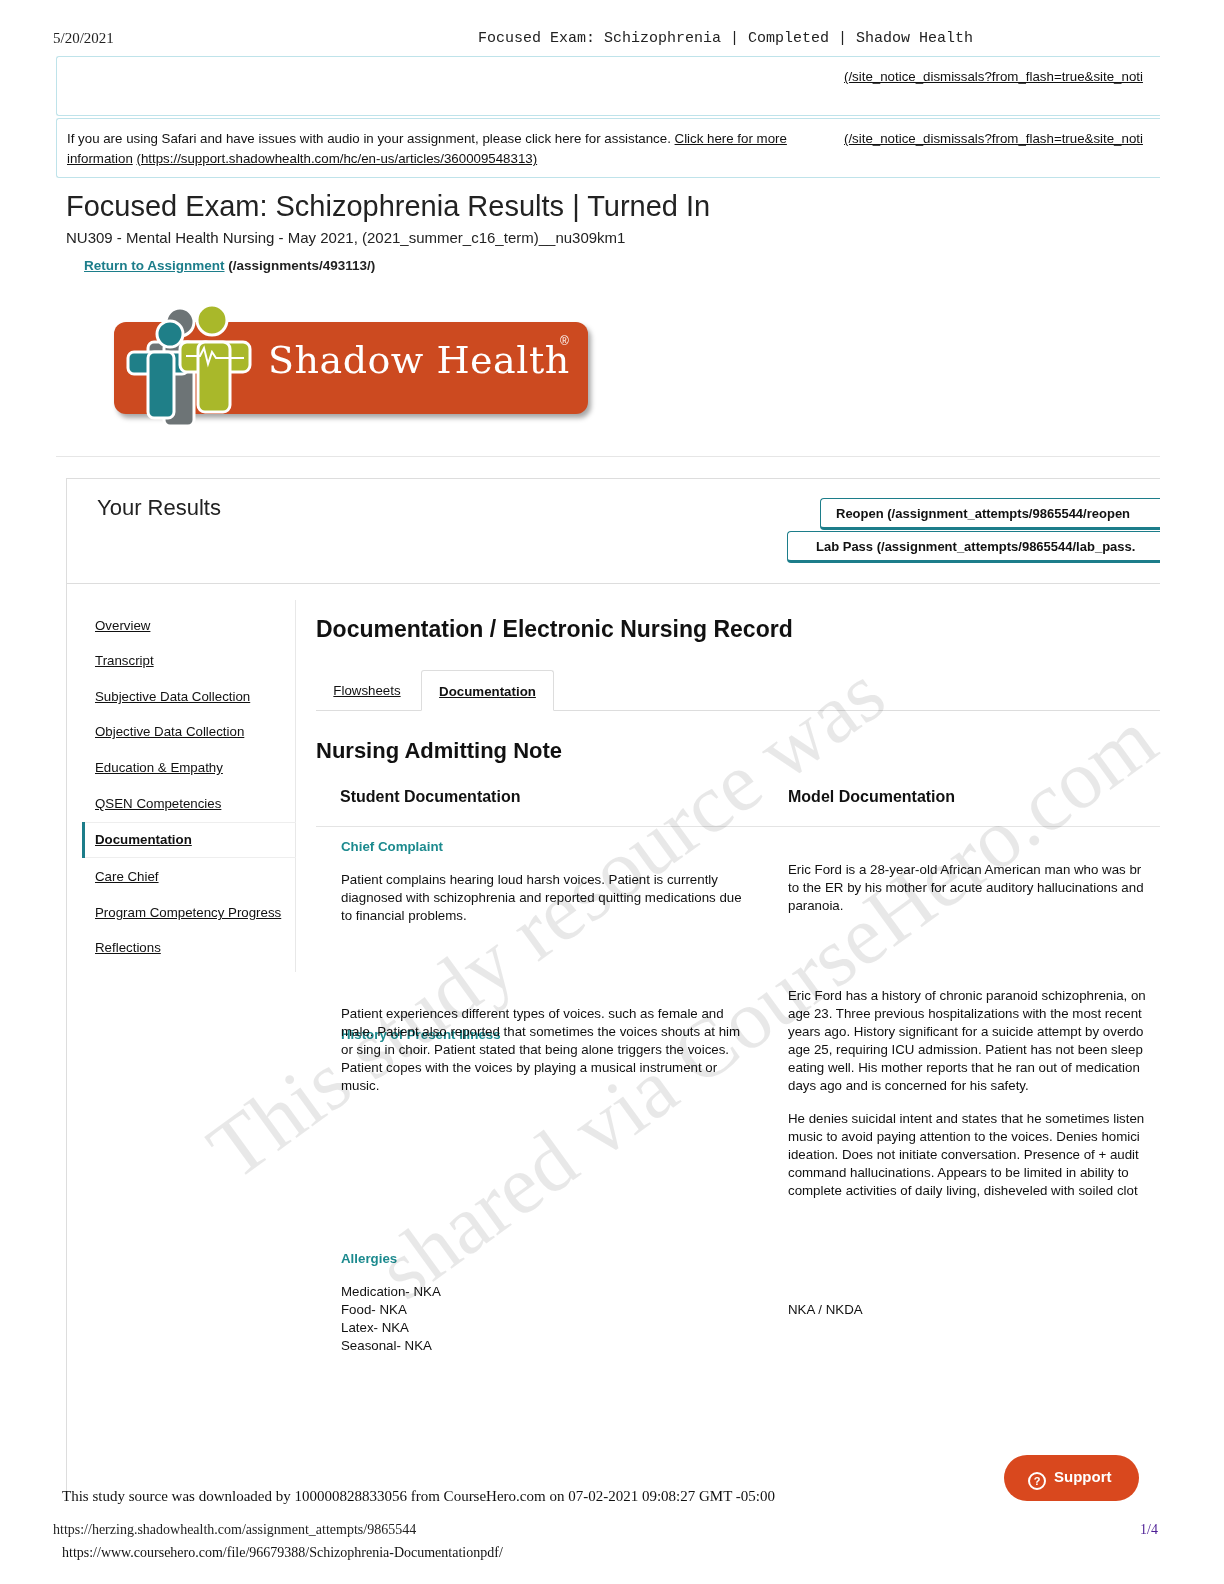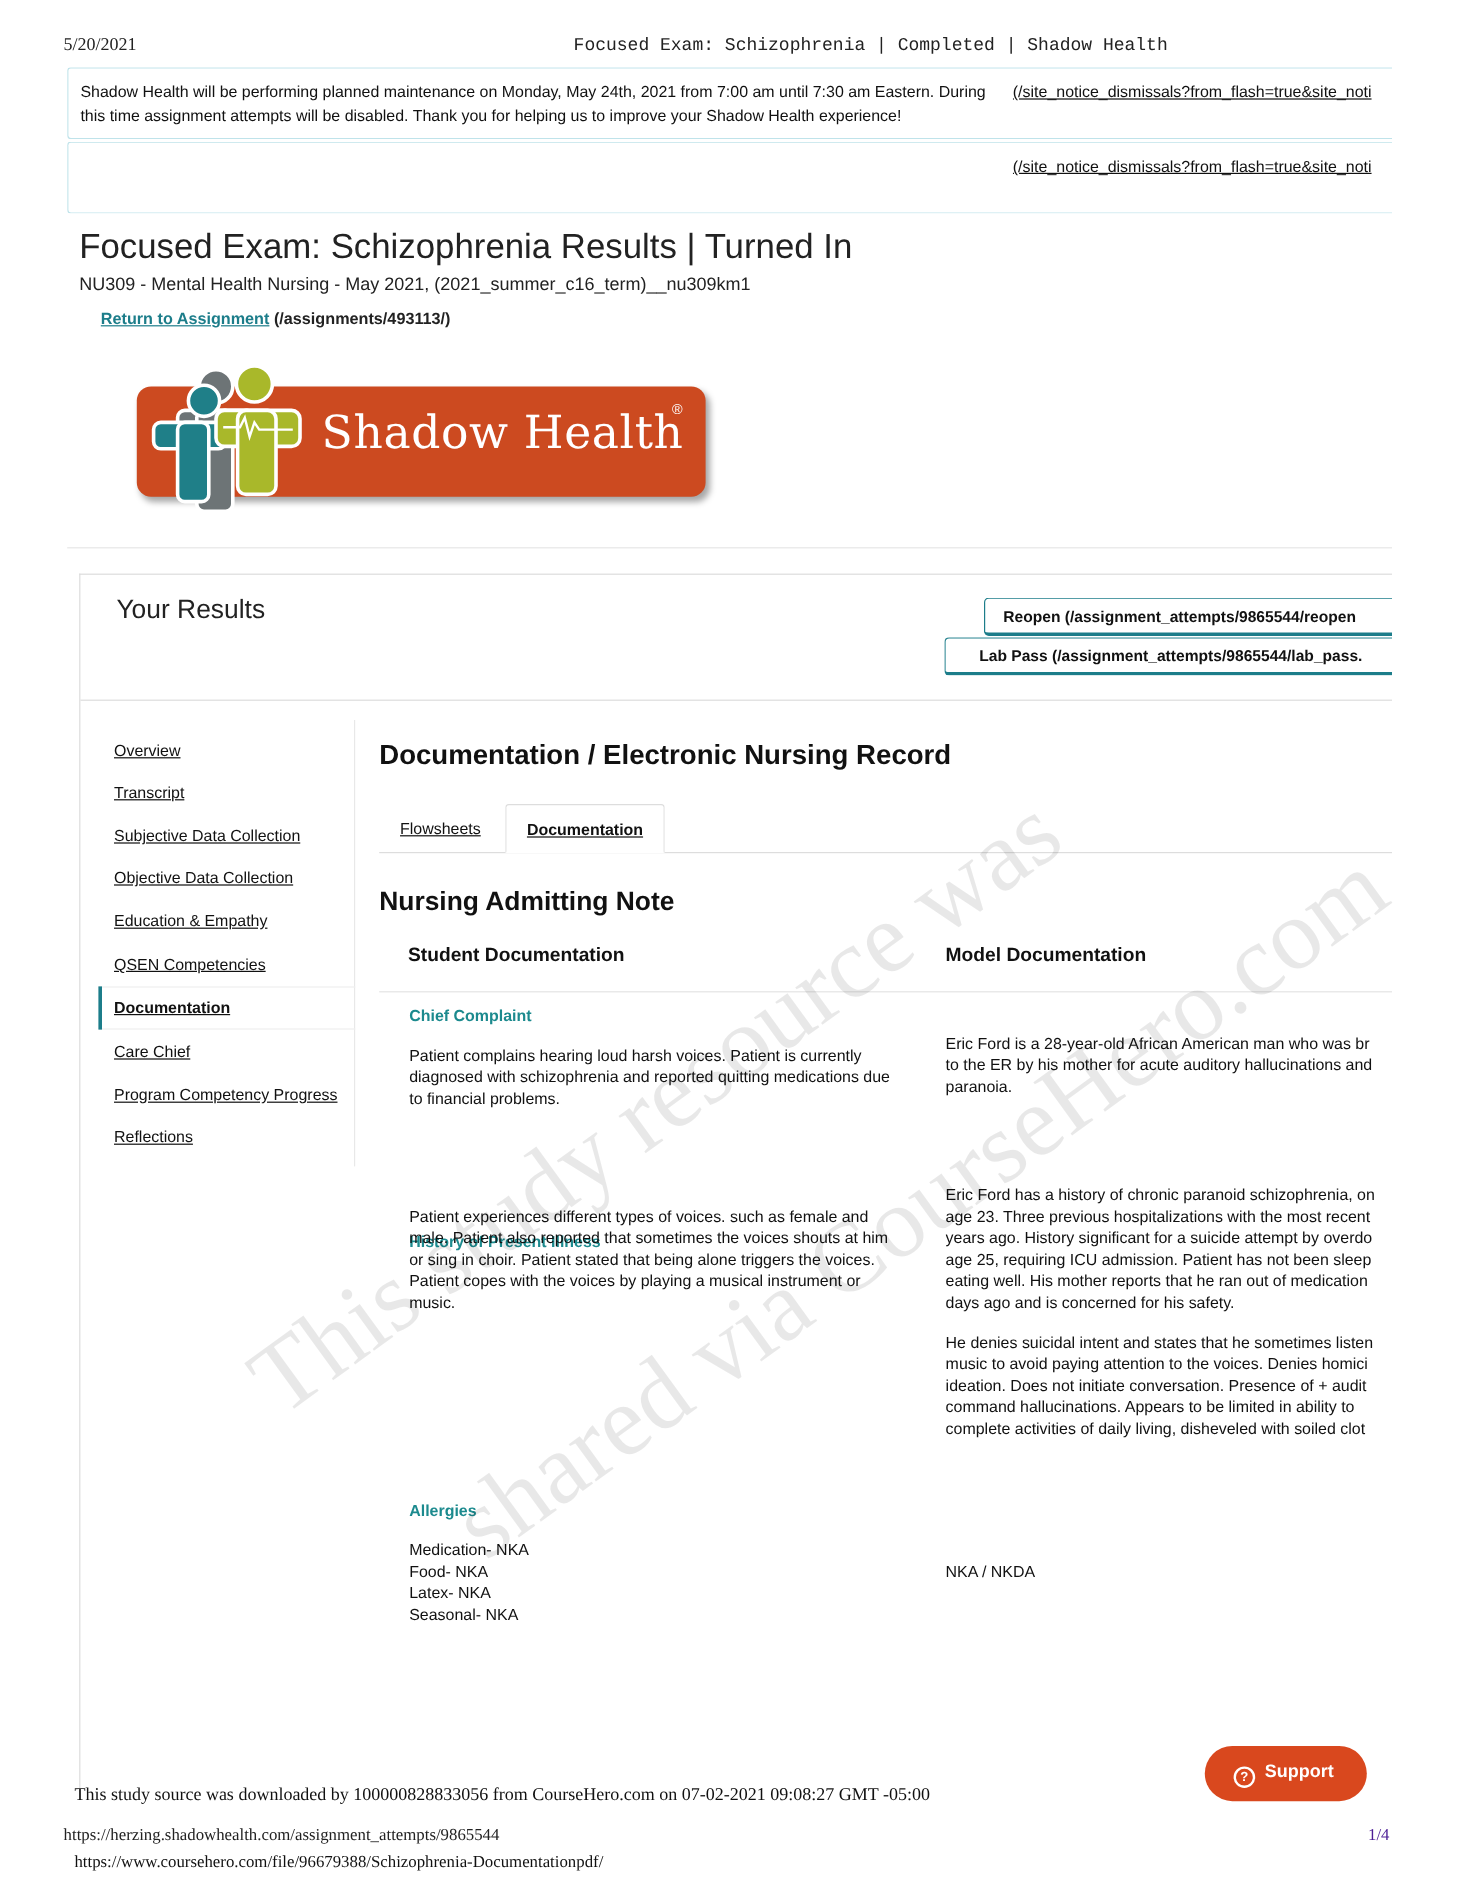--- a/index.html
+++ b/index.html
@@ -72,24 +72,28 @@
 </style>
 </head>
 <body>
 
 <div class="print-header">
   <span class="print-date">5/20/2021</span>
   <span class="print-title">Focused Exam: Schizophrenia | Completed | Shadow Health</span>
 </div>
 
 <div class="notice notice-1">
-  <div class="msg">Shadow Health will be performing planned maintenance on Monday, May 24th, 2021 from 7:00 am until 7:30 am Eastern. During this time assignment attempts will be disabled. Thank you for helping us to improve your Shadow Health experience!</div>
   <a class="dismiss">(/site_notice_dismissals?from_flash=true&amp;site_noti</a>
 </div>
 <div class="notice notice-2">
+  <div class="msg">
+    <span>If you are using Safari and have issues with audio in your assignment, please click here for assistance.</span>
+    <a>Click here for more information</a>
+    <a>(https://support.shadowhealth.com/hc/en-us/articles/360009548313)</a>
+  </div>
   <a class="dismiss">(/site_notice_dismissals?from_flash=true&amp;site_noti</a>
 </div>
 
 <h1 class="page-title">Focused Exam: Schizophrenia Results | Turned In</h1>
 <div class="course">NU309 - Mental Health Nursing - May 2021, (2021_summer_c16_term)__nu309km1</div>
 <div class="return-link">
   <a class="lbl">Return to Assignment</a>
   <span class="url">(/assignments/493113/)</span>
 </div>
 

